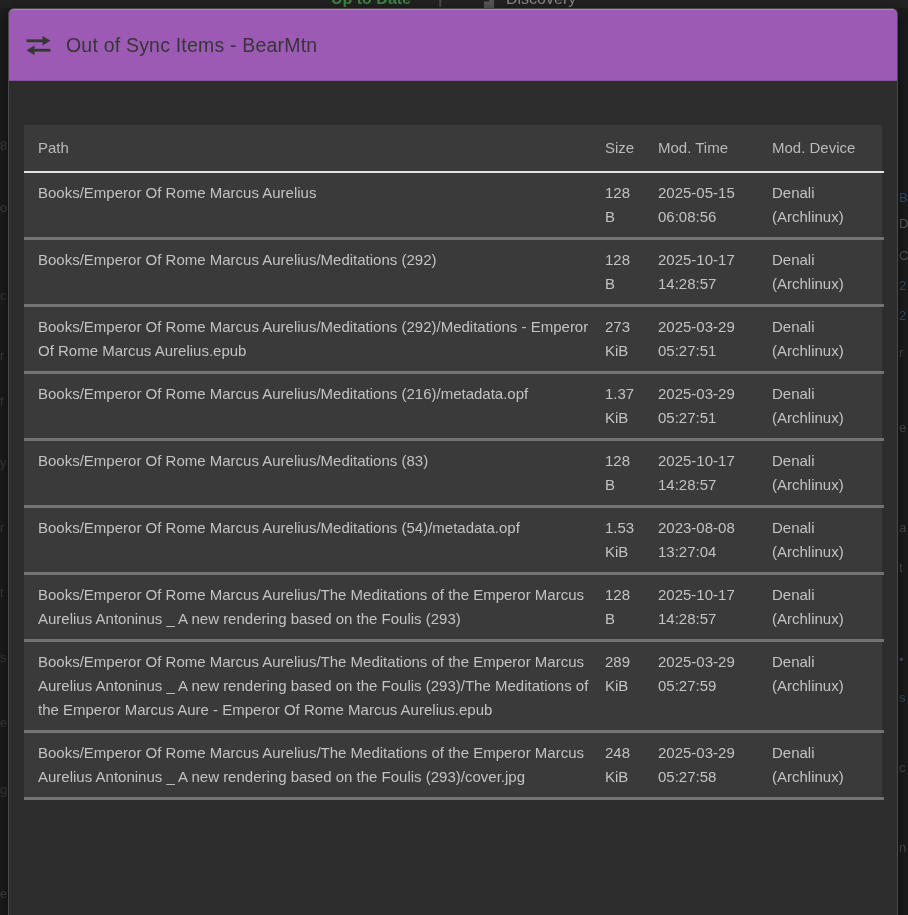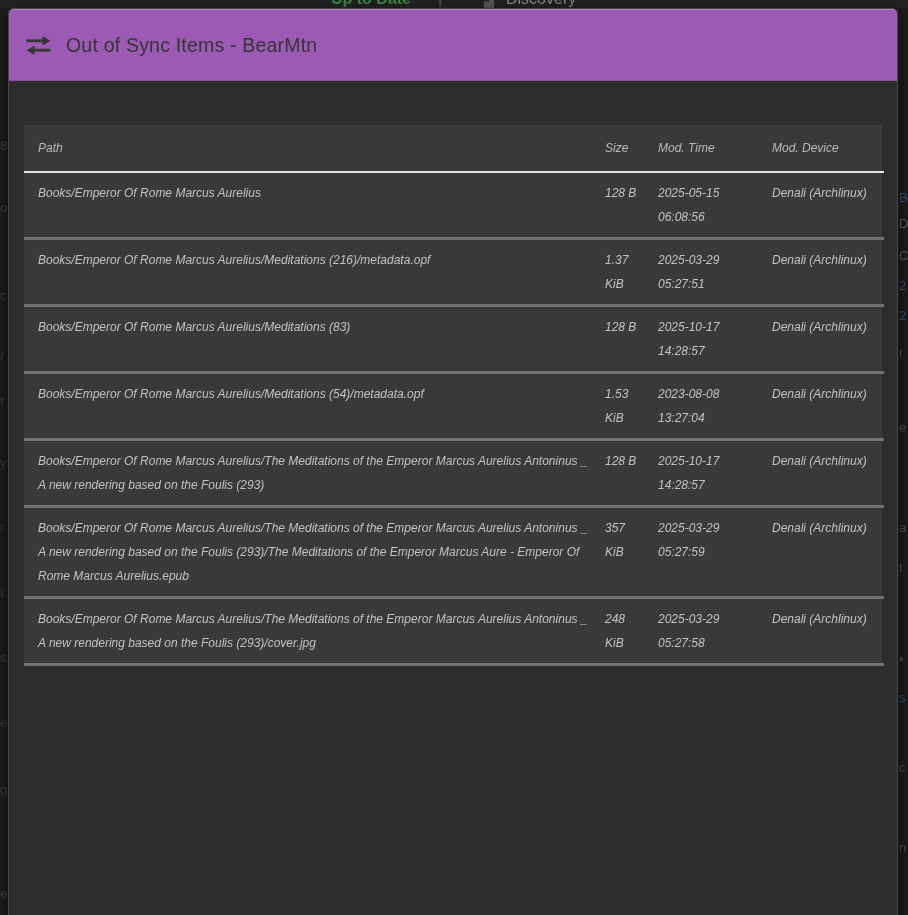--- a/index.html
+++ b/index.html
@@ -45,21 +45,21 @@
   .sync-icon { width:25px; height:19px; display:block; flex:0 0 auto; }
   .modal-body { padding:44px 15px 0 15px; }
 
   
   .panel { background:#3a3a3a; }
   .panel-heading {
     padding:10px 15px; font-size:17px; color:#a3a3a3; background:#3d3d3d;
   }
   table.oos {
     width:100%; border-collapse:collapse; table-layout:fixed;
-    font-size:12px; line-height:24px; color:#c2c2c2;font-style:italic;
+    font-size:15px; line-height:24px; color:#c2c2c2;
   }
   table.oos th {
     text-align:left; font-weight:400; color:#b9b9b9;
     padding:11px 8px; border-bottom:2px solid #e4e4e4;
   }
   table.oos td {
     padding:8px; vertical-align:top; border-bottom:3px solid #737373;
   }
   table.oos th.c-path, table.oos td.c-path { padding-left:14px; }
   td.c-path { word-break:break-all; }
@@ -138,21 +138,33 @@
           </tr>
         </thead>
         <tbody id="rows-body">
   <tr>
     <td class="c-path">Books/Emperor Of Rome Marcus Aurelius</td>
     <td class="c-size">128 B</td>
     <td class="c-time">2025-05-15 06:08:56</td>
     <td class="c-dev">Denali (Archlinux)</td>
   </tr>
 
-
+  <tr>
+    <td class="c-path">Books/Emperor Of Rome Marcus Aurelius/Meditations (292)</td>
+    <td class="c-size">128 B</td>
+    <td class="c-time">2025-10-17 14:28:57</td>
+    <td class="c-dev">Denali (Archlinux)</td>
+  </tr>
+
+  <tr>
+    <td class="c-path">Books/Emperor Of Rome Marcus Aurelius/Meditations (292)/Meditations - Emperor Of Rome Marcus Aurelius.epub</td>
+    <td class="c-size">273 KiB</td>
+    <td class="c-time">2025-03-29 05:27:51</td>
+    <td class="c-dev">Denali (Archlinux)</td>
+  </tr>
 
 
   <tr>
     <td class="c-path">Books/Emperor Of Rome Marcus Aurelius/Meditations (216)/metadata.opf</td>
     <td class="c-size">1.37 KiB</td>
     <td class="c-time">2025-03-29 05:27:51</td>
     <td class="c-dev">Denali (Archlinux)</td>
   </tr>
 
   <tr>
@@ -171,21 +183,21 @@
 
   <tr>
     <td class="c-path">Books/Emperor Of Rome Marcus Aurelius/The Meditations of the Emperor Marcus Aurelius Antoninus _ A new rendering based on the Foulis (293)</td>
     <td class="c-size">128 B</td>
     <td class="c-time">2025-10-17 14:28:57</td>
     <td class="c-dev">Denali (Archlinux)</td>
   </tr>
 
   <tr>
     <td class="c-path">Books/Emperor Of Rome Marcus Aurelius/The Meditations of the Emperor Marcus Aurelius Antoninus _ A new rendering based on the Foulis (293)/The Meditations of the Emperor Marcus Aure - Emperor Of Rome Marcus Aurelius.epub</td>
-    <td class="c-size">357 KiB</td>
+    <td class="c-size">289 KiB</td>
     <td class="c-time">2025-03-29 05:27:59</td>
     <td class="c-dev">Denali (Archlinux)</td>
   </tr>
 
   <tr>
     <td class="c-path">Books/Emperor Of Rome Marcus Aurelius/The Meditations of the Emperor Marcus Aurelius Antoninus _ A new rendering based on the Foulis (293)/cover.jpg</td>
     <td class="c-size">248 KiB</td>
     <td class="c-time">2025-03-29 05:27:58</td>
     <td class="c-dev">Denali (Archlinux)</td>
   </tr>

